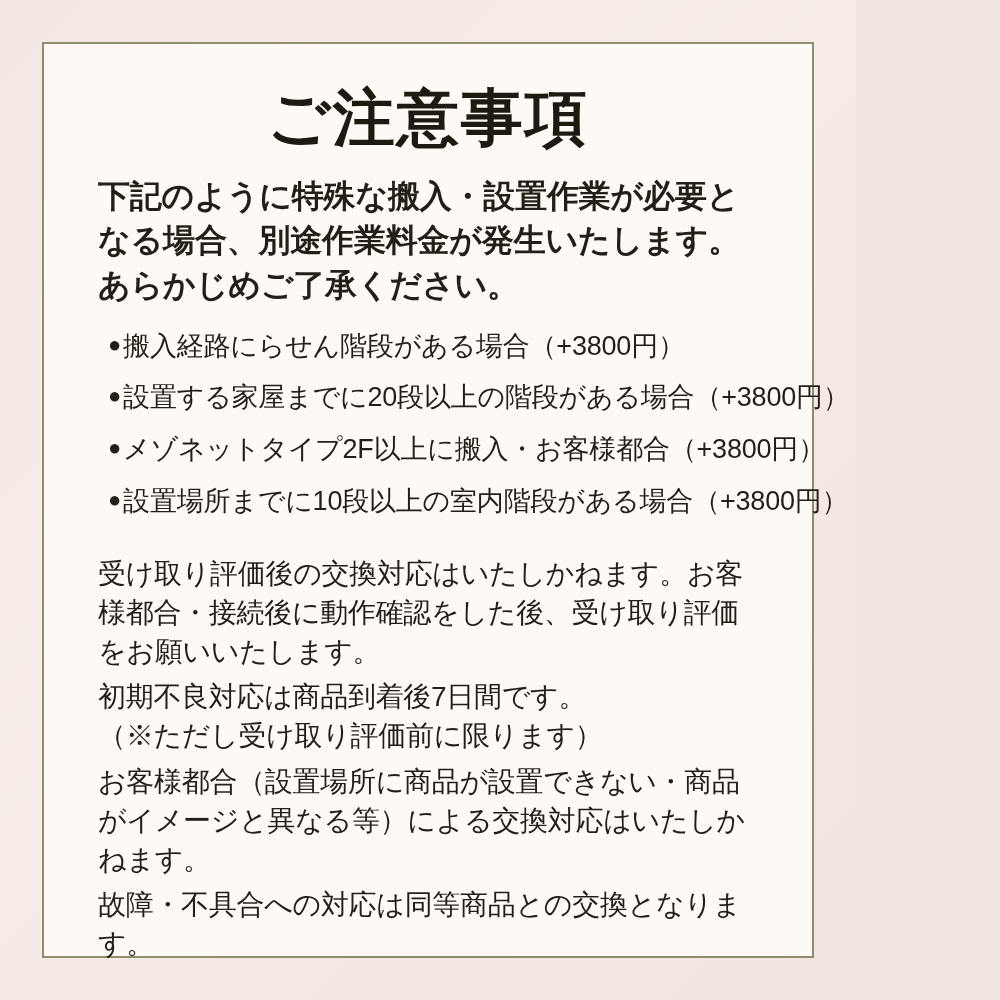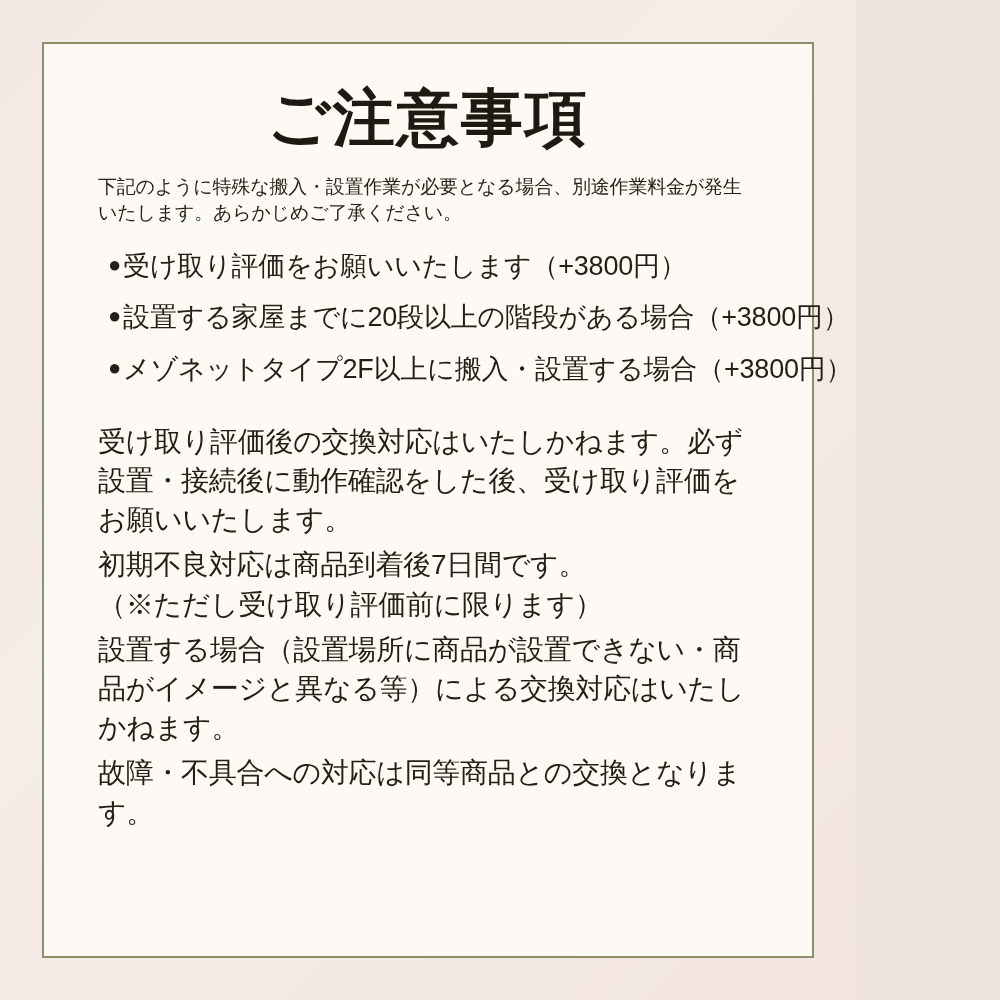--- a/index.html
+++ b/index.html
@@ -43,25 +43,26 @@
   .title {
     text-align: center;
     font-size: 62px;
     line-height: 1.1;
     font-weight: bold;
     letter-spacing: 2px;
     margin: 14px 0 22px 0;
     color: #1d1a12;
   }
   .lead {
-    font-size: 19px;
+    font-size: 32px;
     line-height: 1.38;
     letter-spacing: -0.2px;
     margin: 0 0 14px 0;
     padding: 0 8px;
+    font-weight: bold;
   }
   .bullets {
     list-style: none;
     margin: 0 0 6px 0;
     padding: 0 0 0 18px;
   }
   .bullets li {
     font-size: 27px;
     line-height: 1.25;
     padding: 9px 0;
@@ -89,31 +90,34 @@
 <div class="page">
   <div class="card">
     <div class="inner">
 
       <h1 class="title">ご注意事項</h1>
 
       <p class="lead">下記のように特殊な搬入・設置作業が必要となる場合、別途作業料金が発生いたします。あらかじめご了承ください。</p>
 
       <ul class="bullets">
         <li>
-          <span class="dot">●</span><span>受け取り評価をお願いいたします（+3800円）</span>
+          <span class="dot">●</span><span>搬入経路にらせん階段がある場合（+3800円）</span>
         </li>
         <li>
           <span class="dot">●</span><span>設置する家屋までに20段以上の階段がある場合（+3800円）</span>
         </li>
         <li>
-          <span class="dot">●</span><span>メゾネットタイプ2F以上に搬入・設置する場合（+3800円）</span>
+          <span class="dot">●</span><span>メゾネットタイプ2F以上に搬入・お客様都合（+3800円）</span>
+        </li>
+        <li>
+          <span class="dot">●</span><span>設置場所までに10段以上の室内階段がある場合（+3800円）</span>
         </li>
       </ul>
 
-      <p class="para gap-lg">受け取り評価後の交換対応はいたしかねます。必ず設置・接続後に動作確認をした後、受け取り評価をお願いいたします。</p>
+      <p class="para gap-lg">受け取り評価後の交換対応はいたしかねます。お客様都合・接続後に動作確認をした後、受け取り評価をお願いいたします。</p>
       <p class="para gap-md" style="white-space: pre-line;">初期不良対応は商品到着後7日間です。
 （※ただし受け取り評価前に限ります）</p>
-      <p class="para gap-md">設置する場合（設置場所に商品が設置できない・商品がイメージと異なる等）による交換対応はいたしかねます。</p>
+      <p class="para gap-md">お客様都合（設置場所に商品が設置できない・商品がイメージと異なる等）による交換対応はいたしかねます。</p>
       <p class="para gap-md">故障・不具合への対応は同等商品との交換となります。</p>
 
     </div>
   </div>
 </div>
 
 </body></html>

